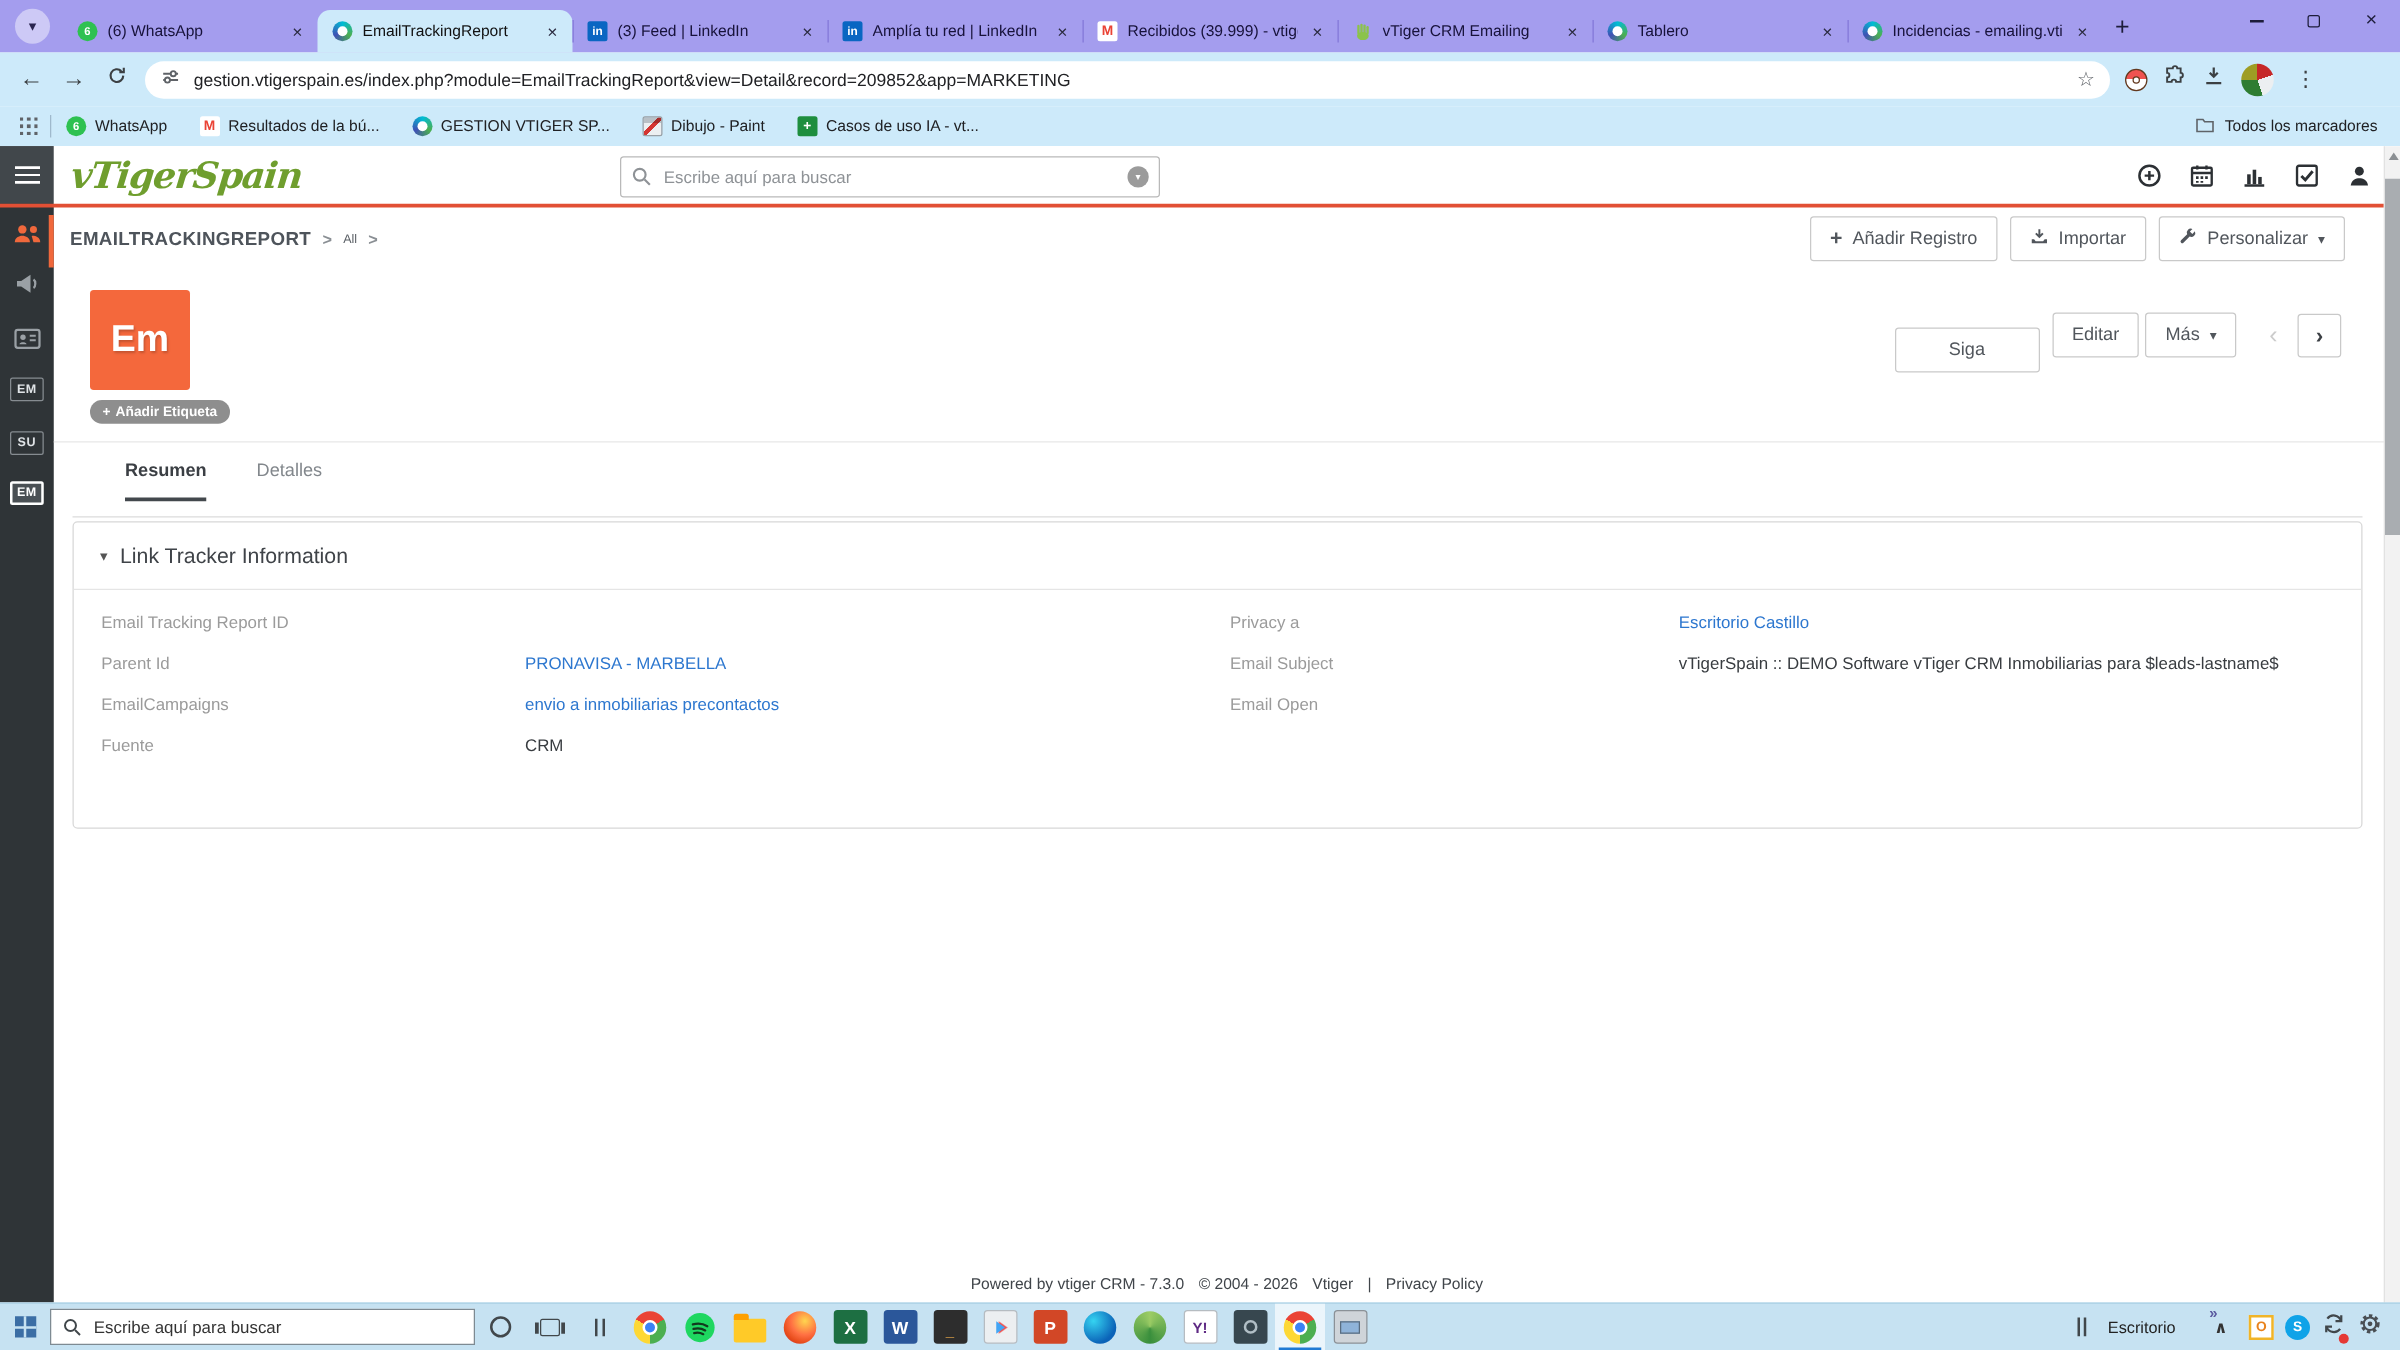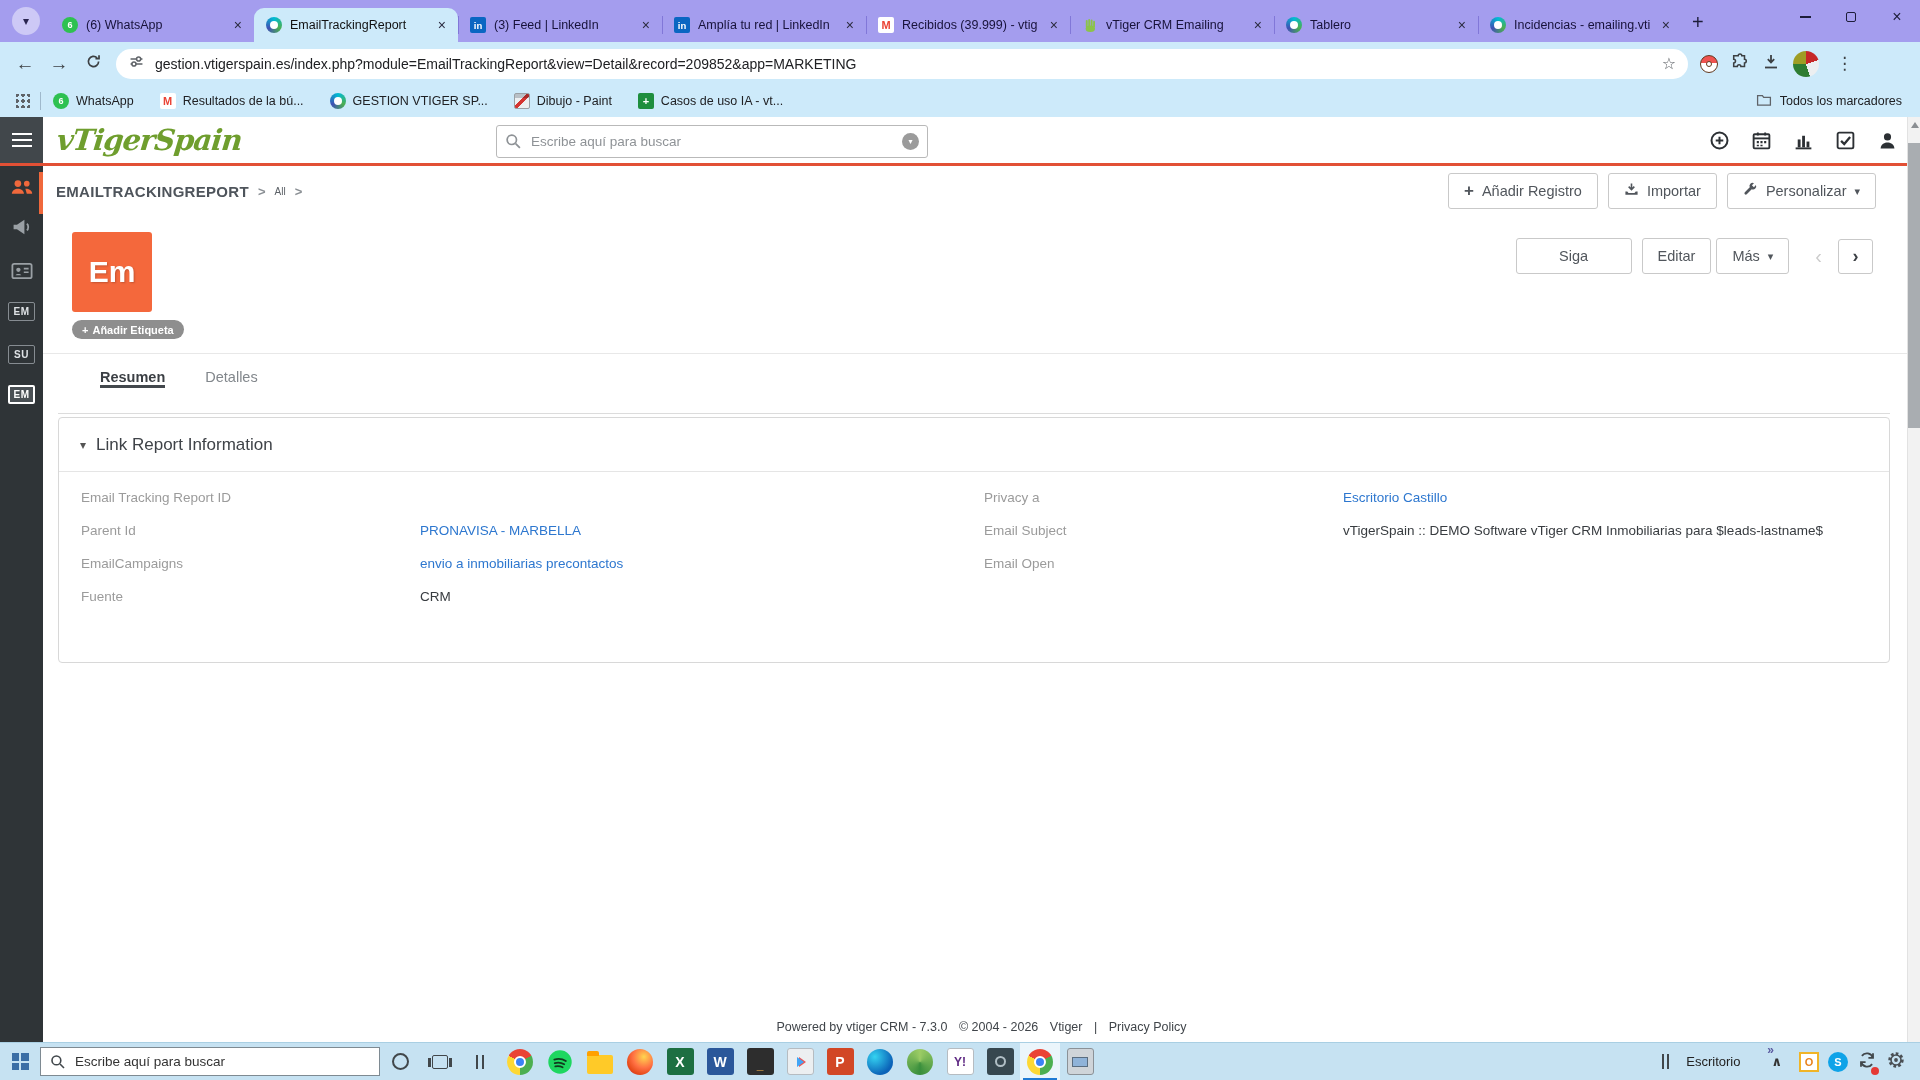--- a/index.html
+++ b/index.html
@@ -82,29 +82,29 @@
   .crumb-view { font-size:10px; color:#5b6066; }
   .list-actions { position:absolute; right:44px; top:7px; display:flex; gap:10px; }
   .btn { display:inline-flex; align-items:center; justify-content:center; gap:8px; height:36px; padding:0 15px; background:#fff; border:1px solid #c9c9c9; border-radius:3px; color:#51565c; font-size:14.5px; cursor:pointer; }
   .btn .bplus { font-size:17px; font-weight:bold; }
   .btn .bcaret { font-size:11px; }
 
   
   .rec-avatar { position:absolute; left:72px; top:115px; width:80px; height:80px; background:#f4683c; border-radius:3px; color:#fff; font-size:30px; font-weight:bold; display:flex; align-items:center; justify-content:center; text-shadow:1px 1px 2px rgba(0,0,0,.2); }
   .tag-pill { position:absolute; left:72px; top:203px; height:19px; background:#8e8e8e; border-radius:10px; color:#fff; font-size:11px; font-weight:bold; display:inline-flex; align-items:center; gap:4px; padding:0 10px; cursor:pointer; }
   .rec-actions { position:absolute; right:47px; top:121px; display:flex; align-items:center; }
-  .btn-siga { width:116px; }
+  .btn-siga { width:116px;margin-top:24px; }
   .btn-editar { margin-left:10px; }
   .btn-mas { margin-left:5px; }
   .nav-prev { font-size:20px; color:#ccc; margin:0 16px 0 26px; }
   .nav-next { width:35px; height:35px; border:1px solid #c9c9c9; border-radius:3px; display:flex; align-items:center; justify-content:center; font-size:18px; font-weight:bold; color:#3b3f44; cursor:pointer; }
   .rec-divider { position:absolute; left:43px; right:0; top:236px; height:1px; background:#e8e8e8; }
 
   .vtabs { position:absolute; left:100px; top:252px; display:flex; gap:40px; }
-  .vtab { font-size:14.5px; color:#82878c; cursor:pointer; }
+  .vtab { font-size:14.5px; color:#82878c; padding-bottom:13px; cursor:pointer; }
   .vtab.active { color:#3b3f44; font-weight:bold; border-bottom:3px solid #43484d; }
   .vtabs-divider { position:absolute; left:58px; right:30px; top:296px; height:1px; background:#dcdcdc; }
 
   
   .panel { position:absolute; left:58px; top:300px; width:1832px; height:246px; border:1px solid #d8d8d8; border-radius:4px; background:#fff; }
   .panel-head { height:54px; display:flex; align-items:center; gap:10px; padding:0 21px; border-bottom:1px solid #e5e5e5; }
   .panel-caret { font-size:12px; color:#555; cursor:pointer; }
   .panel-title { font-size:17px; color:#3f4348; }
   .fields { display:flex; padding-top:9px; }
   .fcol-left { width:925px; }
@@ -462,21 +462,21 @@
 
   <div class="vtabs">
     <span class="vtab active">Resumen</span>
     <span class="vtab">Detalles</span>
   </div>
   <div class="vtabs-divider"></div>
 
   <div class="panel">
     <div class="panel-head">
       <span class="panel-caret">▾</span>
-      <span class="panel-title">Link Report Information</span>
+      <span class="panel-title">Link Tracker Information</span>
     </div>
     <div class="fields">
       <div class="fcol-left">
         <div class="frow">
           <span class="flabel">Email Tracking Report ID</span>
           <span class="fvalue"></span>
         </div>
         <div class="frow">
           <span class="flabel">Parent Id</span>
           <span class="fvalue link">PRONAVISA - MARBELLA</span>

